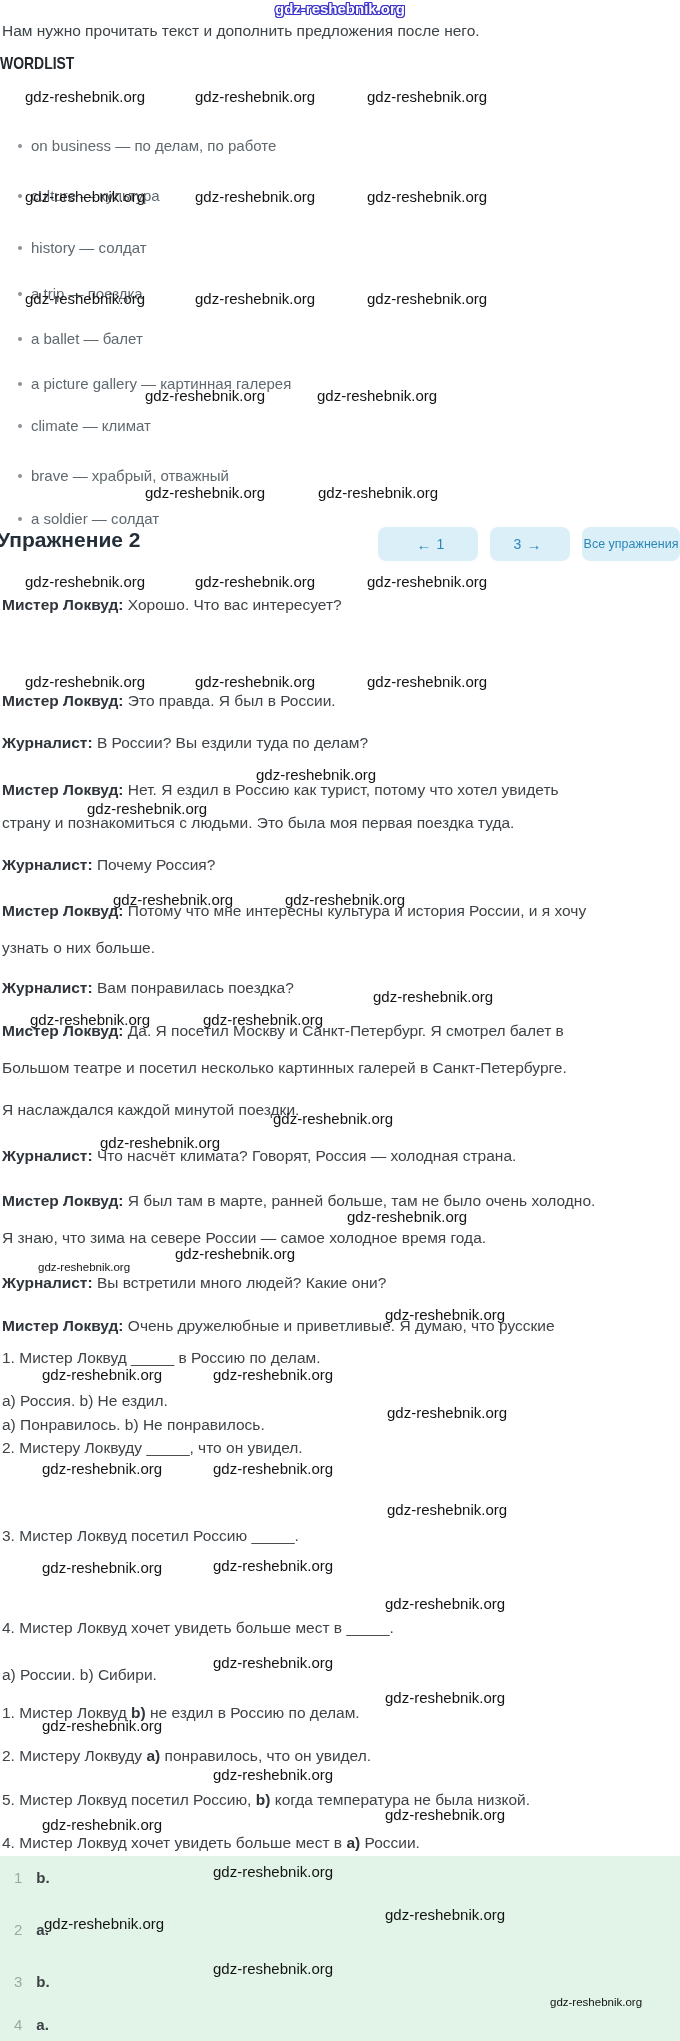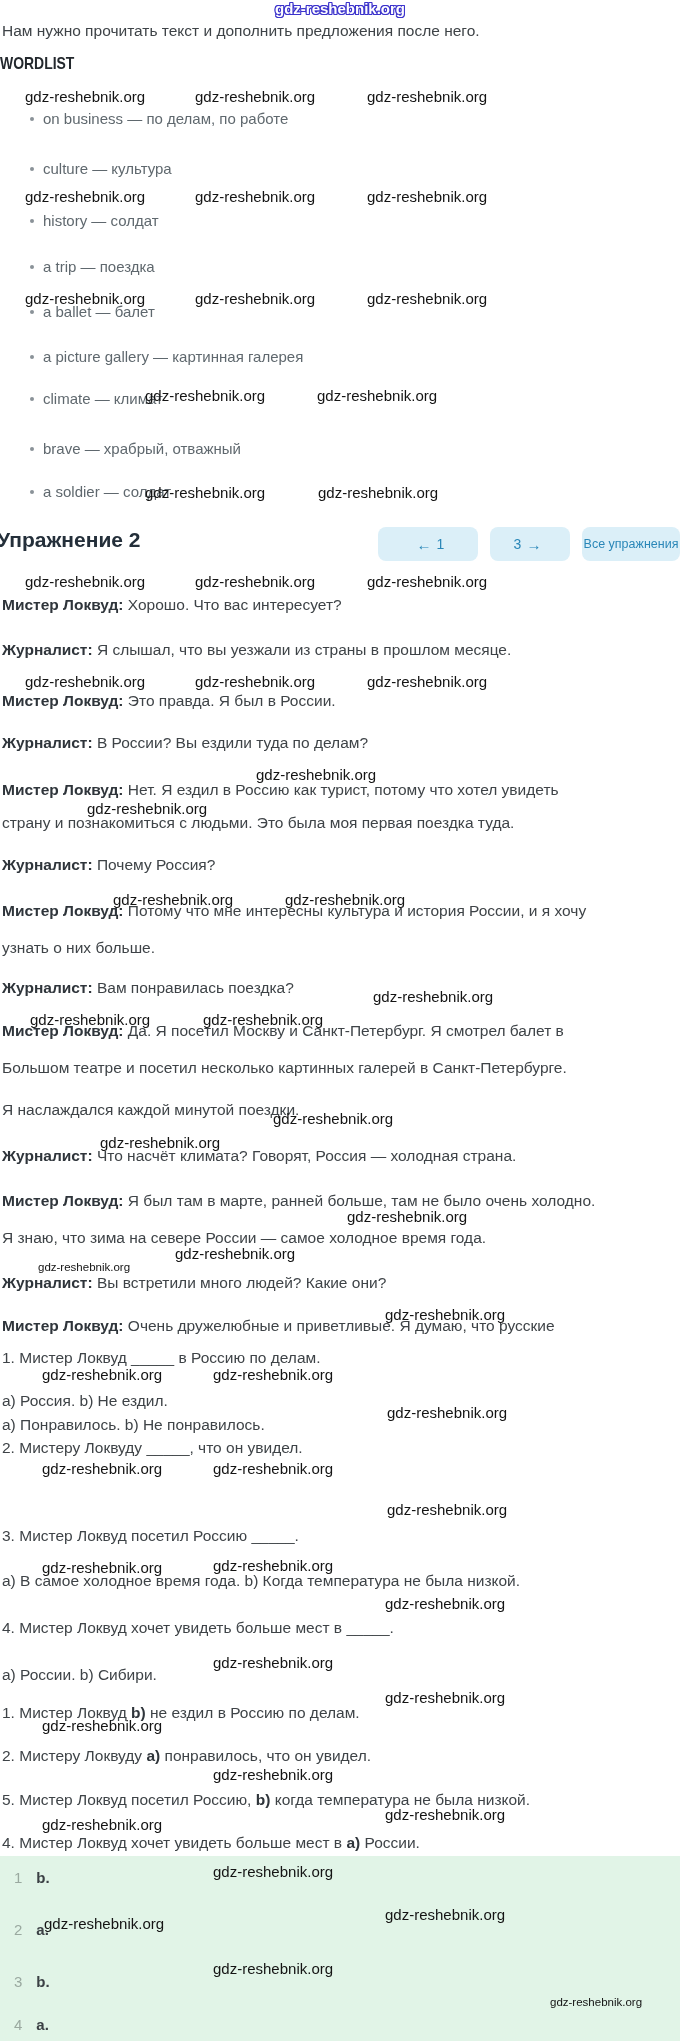--- a/index.html
+++ b/index.html
@@ -9,21 +9,21 @@
   .line b{color:#2f353b;}
   .wm{position:absolute;white-space:nowrap;font-style:normal;font-size:15px;color:#141414;
       font-family:"Liberation Sans","DejaVu Sans",sans-serif;}
   .wm-sm{font-size:11.5px;}
   .top-wm{position:absolute;top:0;left:50%;transform:translateX(-50%);font-size:15px;font-weight:bold;
       color:#ffffff;text-shadow:-1px 0 #3c33cc,1px 0 #3c33cc,0 -1px #3c33cc,0 1px #3c33cc,
       -1px -1px #3c33cc,1px 1px #3c33cc,-1px 1px #3c33cc,1px -1px #3c33cc;}
   .intro{position:absolute;left:2px;top:22px;font-size:15.5px;color:#3e4347;white-space:nowrap;}
   .wl-title{position:absolute;left:0;top:54px;font-size:17px;font-weight:bold;color:#23282d;
       transform:scaleX(0.82);transform-origin:left;letter-spacing:0;}
-  .wl-item{position:absolute;left:16px;font-size:15px;color:#5f686e;white-space:nowrap;}
+  .wl-item{position:absolute;left:4px;font-size:15px;color:#5f686e;white-space:nowrap;margin-top:27px;}
   .wl-item .dot{display:inline-block;width:4px;height:4px;border-radius:50%;background:#8a9298;
       vertical-align:middle;margin:0 9px 2px 14px;}
   .ex-title{position:absolute;left:-3px;top:528px;font-size:21px;font-weight:bold;color:#242f3a;white-space:nowrap;}
   .pill{position:absolute;top:527px;height:34px;border-radius:8px;background:#dbeff8;color:#2a87b8;
       display:flex;align-items:center;justify-content:center;font-size:14px;cursor:pointer;box-sizing:border-box;}
   .pill-prev{left:378px;width:100px;}
   .pill-next{left:490px;width:80px;}
   .pill-all{left:582px;width:98px;font-size:12.5px;}
   .pill .arr{font-size:15px;margin:0 5px;}
   .ans-box{position:absolute;left:0;top:1856px;width:680px;height:185px;background:#e1f4e7;}
@@ -60,21 +60,20 @@
     </div>
   <div class="pill pill-next">
       <span>3</span>
       <span class="arr">→</span>
     </div>
   <div class="pill pill-all">
       <span>Все упражнения</span>
     </div>
 
   <div class="line" style="top:595px"><b>Мистер Локвуд:</b><span> Хорошо. Что вас интересует?</span></div>
-  <div class="line" style="top:640px"><b>Журналист:</b><span> Я слышал, что вы уезжали из страны в прошлом месяце.</span></div>
   <div class="line" style="top:691px"><b>Мистер Локвуд:</b><span> Это правда. Я был в России.</span></div>
   <div class="line" style="top:733px"><b>Журналист:</b><span> В России? Вы ездили туда по делам?</span></div>
   <div class="line" style="top:780px"><b>Мистер Локвуд:</b><span> Нет. Я ездил в Россию как турист, потому что хотел увидеть</span></div>
   <div class="line" style="top:813px"><span>страну и познакомиться с людьми. Это была моя первая поездка туда.</span></div>
   <div class="line" style="top:855px"><b>Журналист:</b><span> Почему Россия?</span></div>
   <div class="line" style="top:901px"><b>Мистер Локвуд:</b><span> Потому что мне интересны культура и история России, и я хочу</span></div>
   <div class="line" style="top:938px"><span>узнать о них больше.</span></div>
   <div class="line" style="top:978px"><b>Журналист:</b><span> Вам понравилась поездка?</span></div>
   <div class="line" style="top:1021px"><b>Мистер Локвуд:</b><span> Да. Я посетил Москву и Санкт-Петербург. Я смотрел балет в</span></div>
   <div class="line" style="top:1058px"><span>Большом театре и посетил несколько картинных галерей в Санкт-Петербурге.</span></div>
@@ -83,21 +82,20 @@
   <div class="line" style="top:1191px"><b>Мистер Локвуд:</b><span> Я был там в марте, ранней больше, там не было очень холодно.</span></div>
   <div class="line" style="top:1273px"><b>Журналист:</b><span> Вы встретили много людей? Какие они?</span></div>
   <div class="line" style="top:1228px"><span>Я знаю, что зима на севере России — самое холодное время года.</span></div>
   <div class="line" style="top:1316px"><b>Мистер Локвуд:</b><span> Очень дружелюбные и приветливые. Я думаю, что русские</span></div>
 
   <div class="line" style="top:1348px"><span>1. Мистер Локвуд _____ в Россию по делам.</span></div>
   <div class="line" style="top:1391px"><span>a) Россия. b) Не ездил.</span></div>
   <div class="line" style="top:1438px"><span>2. Мистеру Локвуду _____, что он увидел.</span></div>
   <div class="line" style="top:1415px"><span>a) Понравилось. b) Не понравилось.</span></div>
   <div class="line" style="top:1526px"><span>3. Мистер Локвуд посетил Россию _____.</span></div>
-  <div class="line" style="top:1571px"><span>a) В самое холодное время года. b) Когда температура не была низкой.</span></div>
   <div class="line" style="top:1618px"><span>4. Мистер Локвуд хочет увидеть больше мест в _____.</span></div>
   <div class="line" style="top:1665px"><span>a) России. b) Сибири.</span></div>
 
   <div class="line" style="top:1703px"><span>1. Мистер Локвуд </span><b>b)</b><span> не ездил в Россию по делам.</span></div>
   <div class="line" style="top:1746px"><span>2. Мистеру Локвуду </span><b>a)</b><span> понравилось, что он увидел.</span></div>
   <div class="line" style="top:1790px"><span>5. Мистер Локвуд посетил Россию, </span><b>b)</b><span> когда температура не была низкой.</span></div>
   <div class="line" style="top:1833px"><span>4. Мистер Локвуд хочет увидеть больше мест в </span><b>a)</b><span> России.</span></div>
 
   <div class="ans-box"></div>
   <div class="ans-row" style="top:1869px"><span class="ans-num">1</span><span class="ans-letter">b.</span></div>

